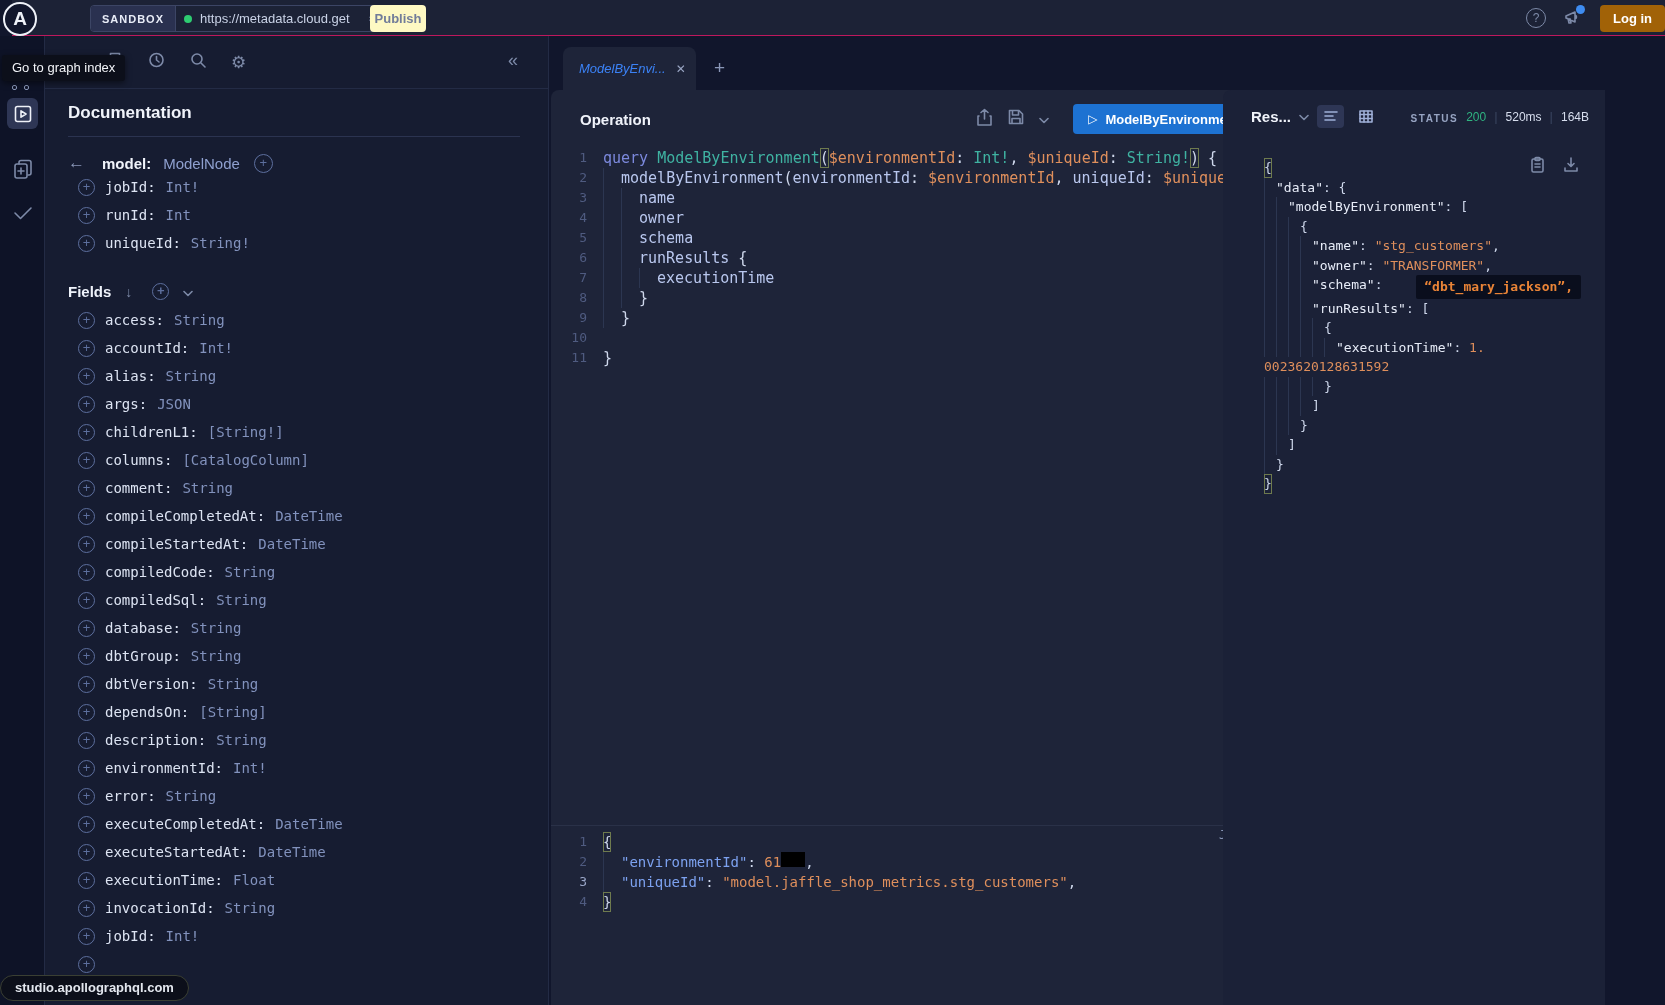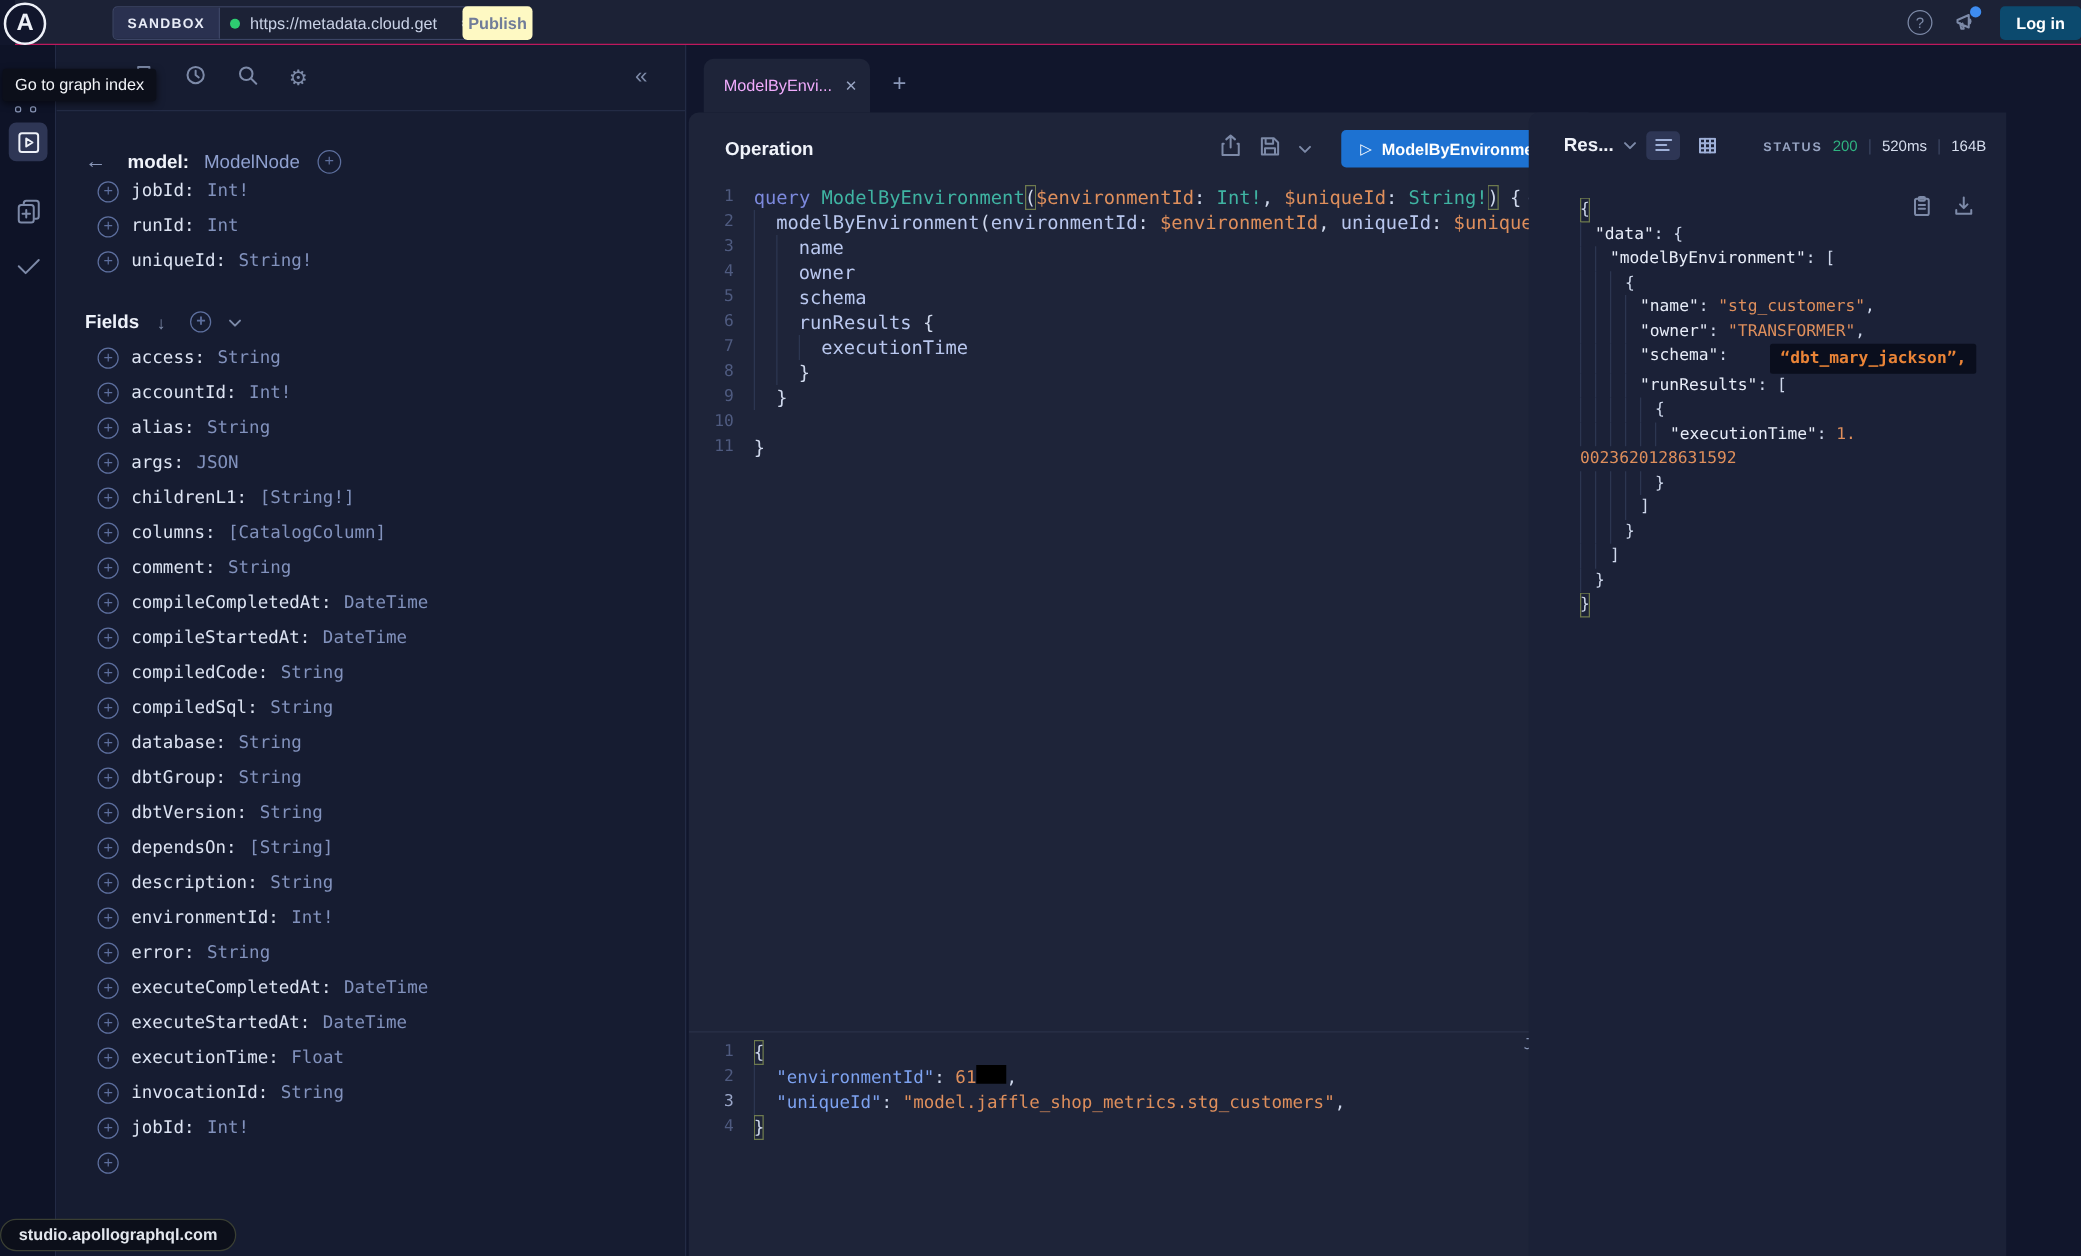--- a/index.html
+++ b/index.html
@@ -13,21 +13,21 @@
   .endpoint .seg-sandbox { background:#2a3150; display:flex; align-items:center; padding:0 11px; font-size:11px; font-weight:bold; letter-spacing:1px; color:#e8ecf7; border-right:1px solid #3c4565; }
   .endpoint .seg-url { display:flex; align-items:center; gap:8px; padding:0 8px; background:#1c2236; }
   .dot-green { width:8px; height:8px; border-radius:50%; background:#2ecc71; }
   .url-text { font-size:13px; color:#c9d2e6; width:158px; overflow:hidden; white-space:nowrap; }
   .gear-btn { display:flex; align-items:center; padding:0 4px 0 2px; color:#8a97b8; font-size:15px; }
   .publish { position:absolute; left:358px; top:5px; width:56px; height:27px; background:#fef9c3; border-radius:4px; color:#717c99; font-weight:bold; font-size:13px; display:flex; align-items:center; justify-content:center; }
   .top-right { position:absolute; right:12px; top:0; height:36px; display:flex; align-items:center; gap:16px; }
   .help-circle { width:20px; height:20px; border:1.5px solid #7d8aa8; border-radius:50%; color:#7d8aa8; font-size:12px; display:flex; align-items:center; justify-content:center; }
   .mega { position:relative; width:22px; height:22px; display:flex; align-items:center; justify-content:center; }
   .mega .badge { position:absolute; right:-1px; top:-2px; width:9px; height:9px; border-radius:50%; background:#3e8cf0; }
-  .login { height:27px; padding:0 13px; background:#0c4a6e; border-radius:4px; color:#fff; font-size:13px; font-weight:bold; display:flex; align-items:center; }
+  .login { height:27px; padding:0 13px; background:#a16207; border-radius:4px; color:#fff; font-size:13px; font-weight:bold; display:flex; align-items:center; }
 
   
   .rail { position:absolute; left:0; top:36px; width:45px; height:969px; background:#0e1327; border-right:1px solid #232b45; z-index:20; }
   .rail-dots { position:absolute; left:12px; top:38px; width:20px; height:16px; display:grid; grid-template-columns:7px 7px; gap:5px; }
   .rail-dots i { width:5px; height:5px; border:1.5px solid #8a97b8; border-radius:2px; }
   .rail-sel { position:absolute; left:7px; top:62px; width:31px; height:31px; background:#2e3655; border-radius:6px; display:flex; align-items:center; justify-content:center; }
   .rail-ic { position:absolute; left:0; width:45px; display:flex; justify-content:center; color:#6d7a9c; }
   .tooltip { position:absolute; left:2px; top:55px; background:#0c0f1a; color:#f2f4f8; font-size:13px; padding:5px 10px 6px; border-radius:3px; z-index:60; white-space:nowrap; box-shadow:0 2px 6px rgba(0,0,0,.5); }
   .status-bubble { position:absolute; left:0px; top:975px; background:#0c0f1a; border:1px solid #3a3f33; color:#e3e7ee; font-size:13px; font-weight:bold; padding:4px 14px 5px; border-radius:14px; z-index:60; }
 
@@ -45,21 +45,21 @@
   .sort-ic { color:#7d8aa8; font-size:14px; font-weight:normal; }
   .chev { color:#7d8aa8; }
   .frow { display:flex; align-items:center; height:28px; gap:10px; }
   .plus { flex:none; width:17px; height:17px; border:1.5px solid #5d6f9e; border-radius:50%; color:#5d6f9e; font-size:13px; line-height:14px; text-align:center; margin-left:10px; }
   .plus.big { width:19px; height:19px; line-height:16px; margin-left:4px; }
   .fname { font-family:"DejaVu Sans Mono", monospace; font-size:14px; color:#dde4f3; }
   .ftype { font-family:"DejaVu Sans Mono", monospace; font-size:14px; color:#8292bd; }
 
   
   .tab { position:absolute; left:563px; top:47px; width:133px; height:43px; background:#1e2439; border-radius:8px 8px 0 0; display:flex; align-items:center; padding:0 12px 0 16px; gap:10px; z-index:5; }
-  .tab-label { font-size:13px; color:#f0abfc; white-space:nowrap; }
+  .tab-label { font-size:13px; color:#3b82f6; white-space:nowrap;font-style:italic; }
   .tab-close { color:#9aa6c4; font-size:12px; }
   .tab-plus { position:absolute; left:714px; top:57px; color:#8a97b8; font-size:19px; }
 
   
   .opcard { position:absolute; left:551px; top:90px; width:727px; height:915px; background:#1e2439; border-radius:8px 8px 0 0; overflow:hidden; }
   .op-header { height:58px; display:flex; align-items:center; padding:0 24px 0 29px; }
   .op-title { font-size:15px; font-weight:bold; color:#f0f3fa; }
   .op-actions { margin-left:auto; display:flex; align-items:center; gap:14px; color:#7d8aa8; }
   .runbtn { height:30px; background:#1d72d2; border-radius:4px; display:flex; align-items:center; gap:8px; padding:0 15px; color:#fff; font-size:13px; font-weight:bold; margin-left:10px; }
   .runbtn .play { font-size:12px; font-weight:normal; }
@@ -177,20 +177,21 @@
           <path d="M9.5 5.5 V9 L12 11"></path>
         </svg></span>
     <span><svg class="ic" width="18" height="18" viewBox="0 0 18 18">
           <circle cx="8" cy="8" r="5"></circle>
           <path d="M12 12 L16 16"></path>
         </svg></span>
     <span style="font-size:17px">⚙</span>
     <span class="doc-collapse">«</span>
   </div>
   <div class="doc-body">
+    <div class="doc-title">Documentation</div>
     <div class="model-row">
       <span class="back-arrow">←</span>
       <span class="model-label">model:</span>
       <span class="model-type">ModelNode</span>
       <span class="plus big">+</span>
     </div>
     <div>
         <div class="frow">
           <span class="plus">+</span>
           <span class="fname">jobId:</span>

